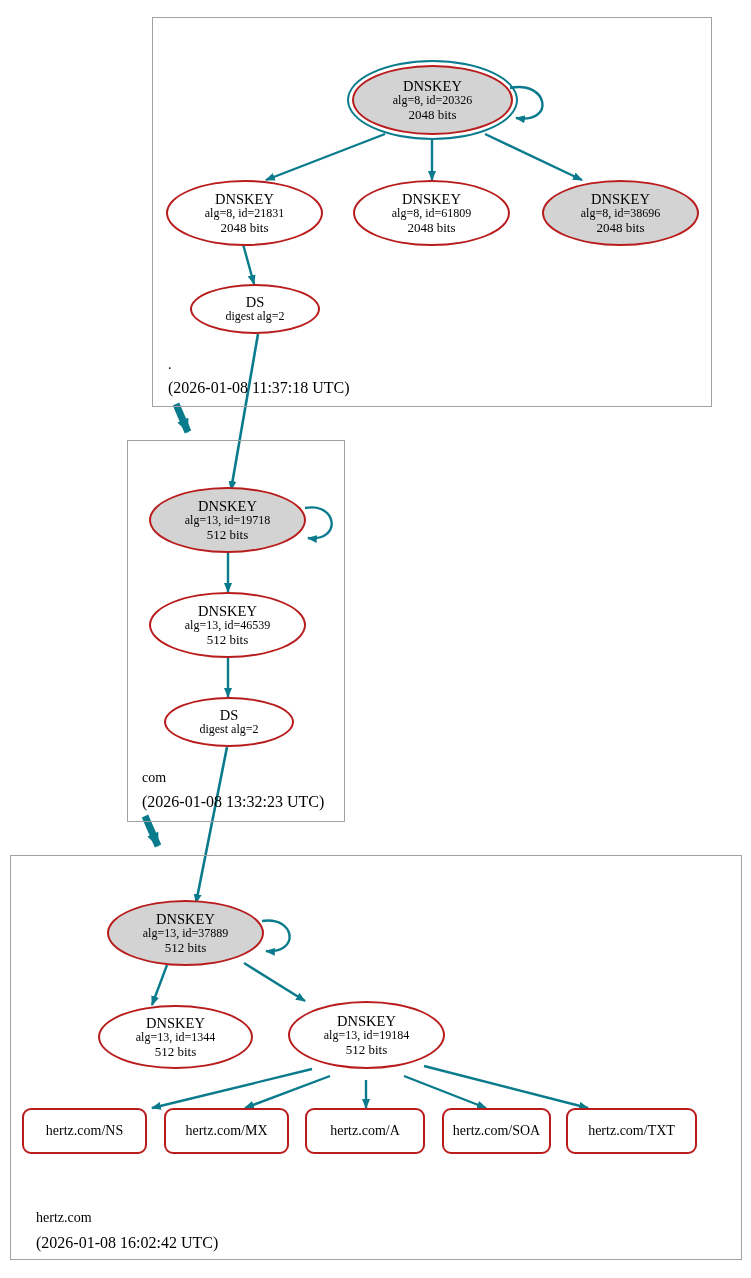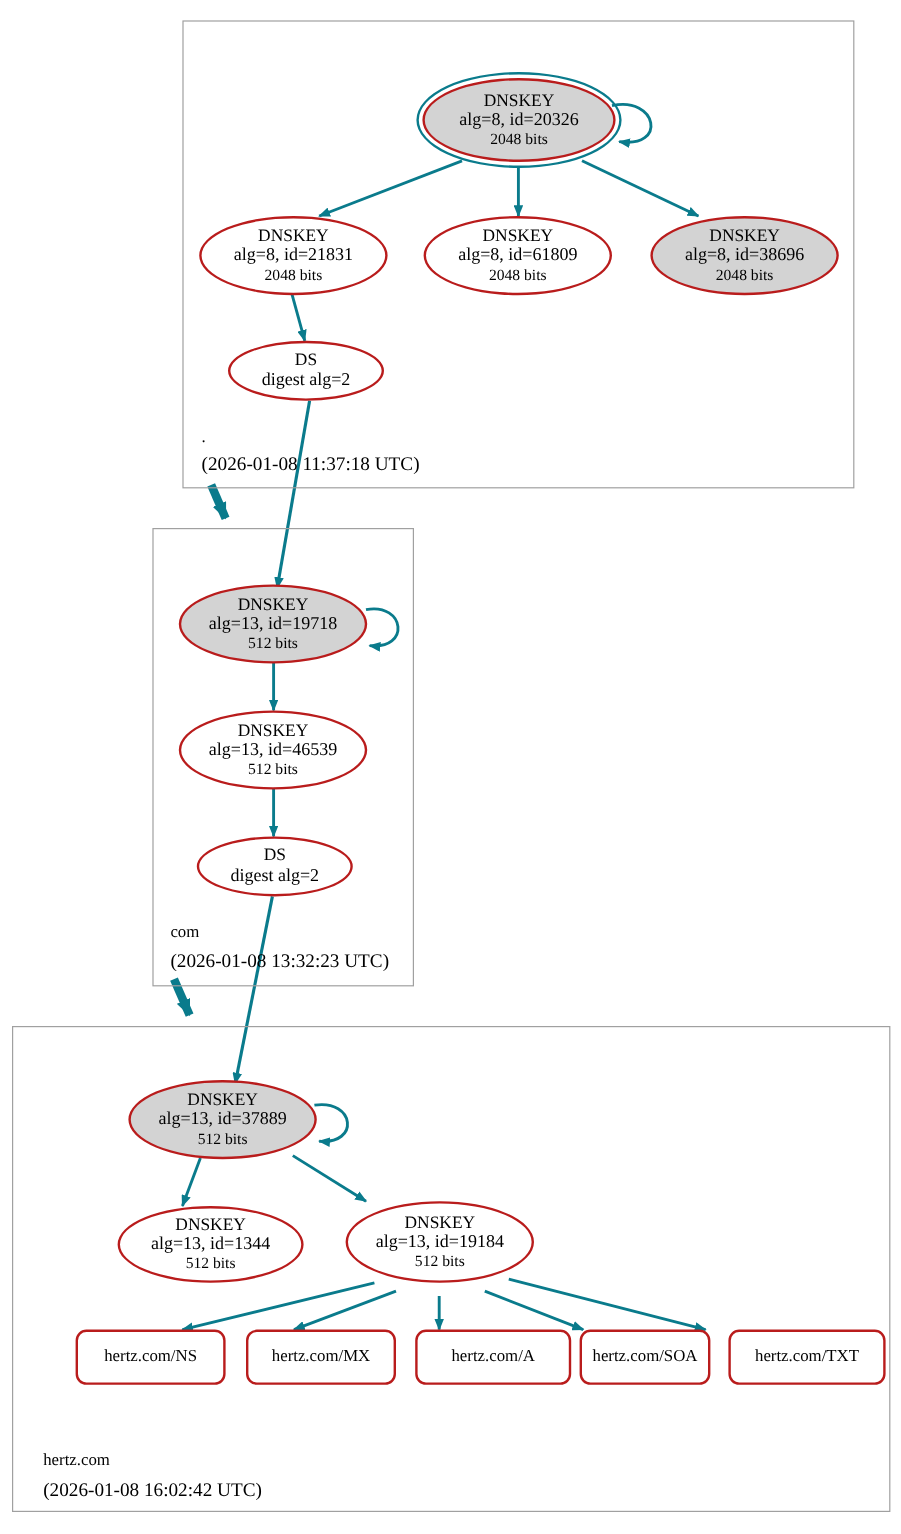--- a/index.html
+++ b/index.html
@@ -53,30 +53,29 @@
     color: #000000;
     border: 2px solid #b91c1c;
     background: #ffffff;
     line-height: 1.12;
   }
   .node.ellipse {
     border-radius: 50%;
   }
   .node.rect {
     border-radius: 9px;
-    margin-left: 41px;
   }
   .node.shaded {
     background: #d3d3d3;
   }
   .node .t1 {
     font-size: 14.5px;
   }
   .node .t2 {
-    font-size: 15px;
+    font-size: 12px;
   }
   .node .t3 {
     font-size: 13px;
   }
   .node.rect .t1 {
     font-size: 14px;
   }
   .dbl-outer {
     position: absolute;
     border: 2px solid #0a7b8c;
@@ -213,21 +212,21 @@
     <div class="t2">alg=13, id=19184</div>
     <div class="t3">512 bits</div>
   </div>
 
   <div class="node rect" style="left:22px; top:1108px; width:125px; height:46px;">
     <div class="t1">hertz.com/NS</div>
   </div>
   <div class="node rect" style="left:164px; top:1108px; width:125px; height:46px;">
     <div class="t1">hertz.com/MX</div>
   </div>
-  <div class="node rect" style="left:305px; top:1108px; width:130px; height:46px;">
+  <div class="node rect" style="left:305px; top:1108px; width:120px; height:46px;">
     <div class="t1">hertz.com/A</div>
   </div>
   <div class="node rect" style="left:442px; top:1108px; width:109px; height:46px;">
     <div class="t1">hertz.com/SOA</div>
   </div>
   <div class="node rect" style="left:566px; top:1108px; width:131px; height:46px;">
     <div class="t1">hertz.com/TXT</div>
   </div>
 
 </div>

